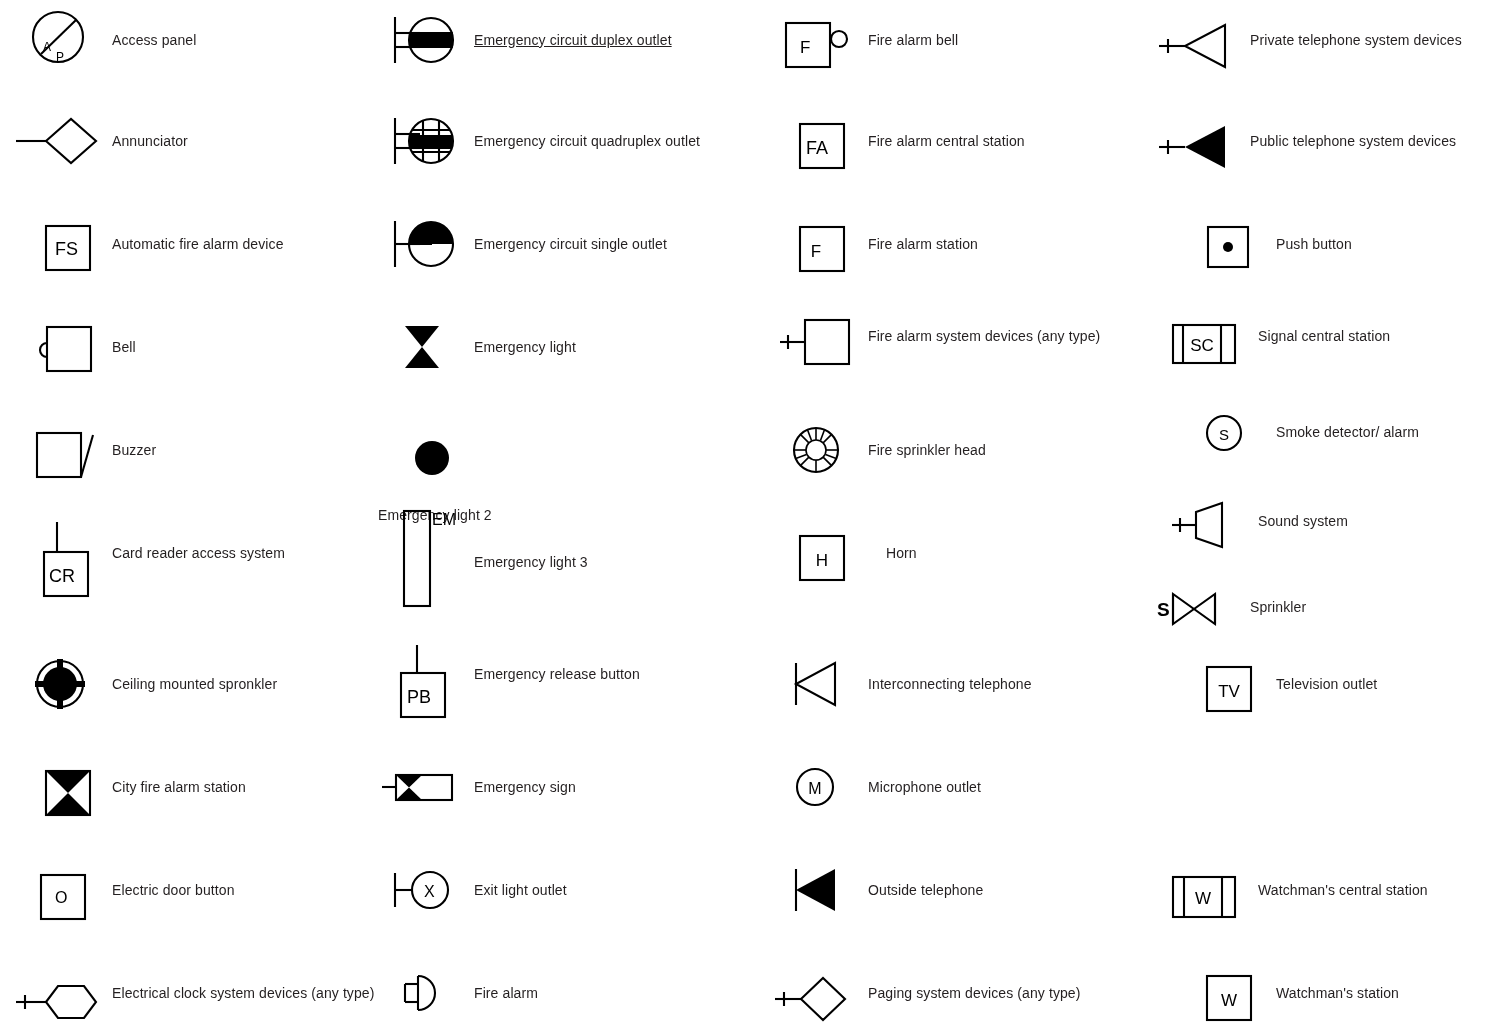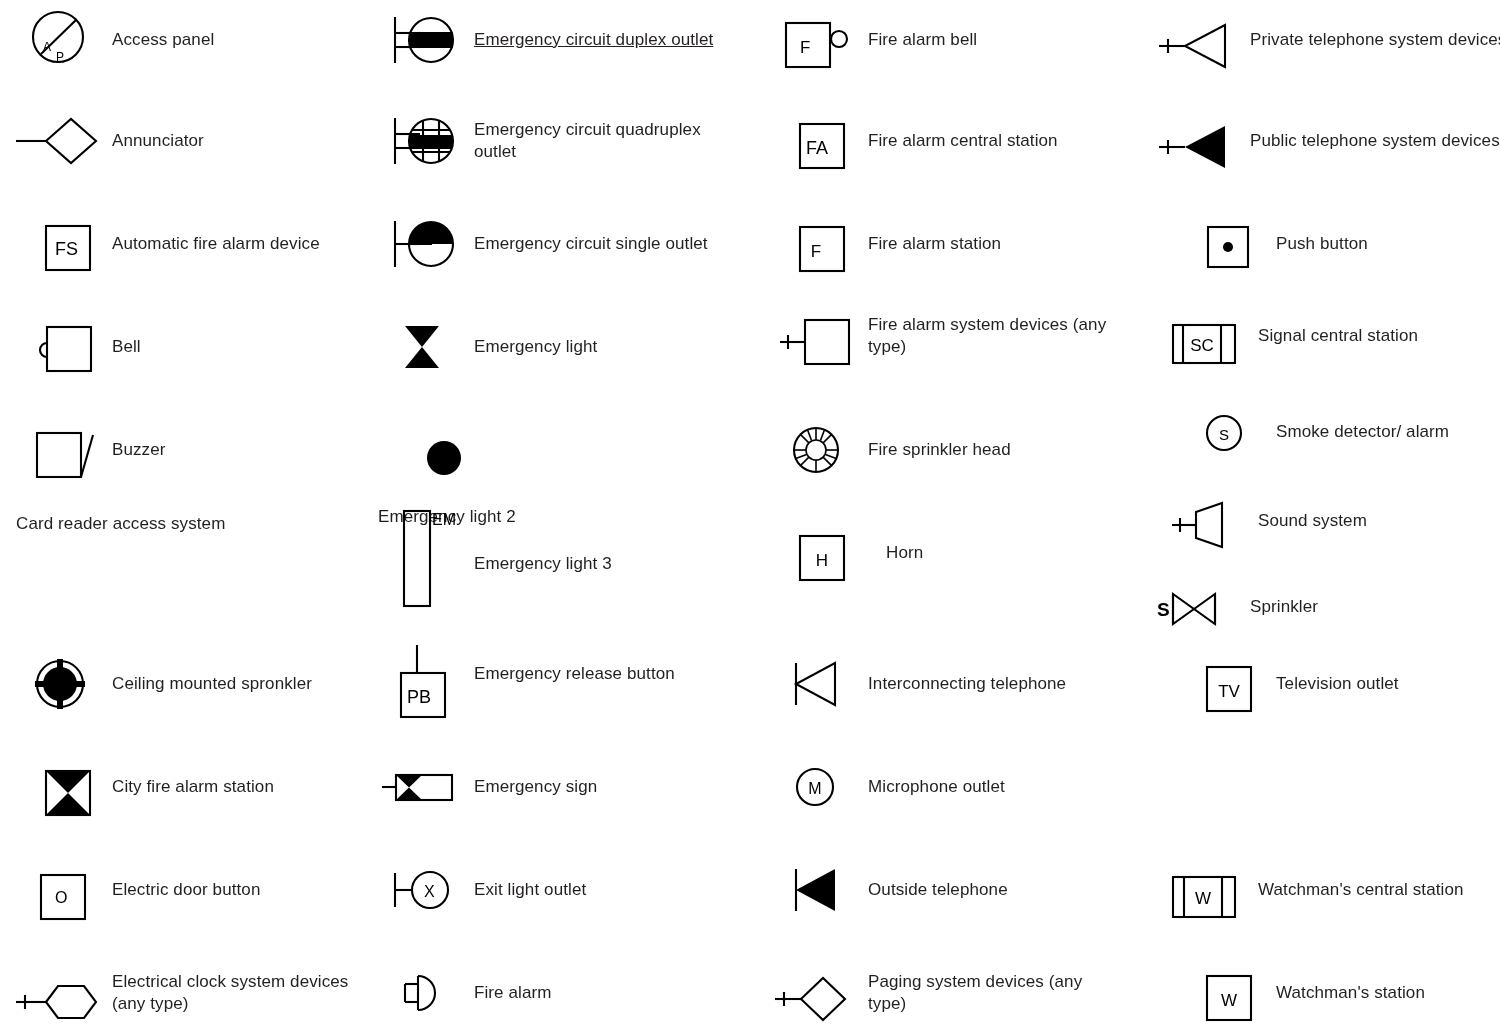--- a/index.html
+++ b/index.html
@@ -16,21 +16,21 @@
   .c1{left:0px;}  .c2{left:362px;} .c3{left:750px;} .c4{left:1140px;}
 
   .entry{position:absolute;display:flex;align-items:center;}
   .sym{
     width:96px;height:80px;
     display:flex;align-items:center;justify-content:center;
     flex:0 0 96px;
   }
   .sym svg{display:block;overflow:visible;}
   .lbl{
-    font-size:17px;
+    font-size:14px;
     line-height:1.32;
     color:#231f20;
     letter-spacing:0.1px;
     padding-left:4px;
     max-width:265px;
   }
   .lbl.wide{max-width:290px;}
 
   
   svg .s{fill:none;stroke:#000000;stroke-width:2.1;}
@@ -91,20 +91,27 @@
       <div class="sym">
         <svg width="70" height="62" viewBox="0 0 70 62">
           <rect class="s" x="12" y="14" width="44" height="44"></rect>
           <line class="s" x1="56" y1="58" x2="68" y2="16"></line>
         </svg>
       </div>
       <div class="lbl">Buzzer</div>
     </div>
 
     <div class="entry" style="left:12px;top:513px;">
+      <div class="sym">
+        <svg width="66" height="90" viewBox="0 0 66 90">
+          <line class="s" x1="30" y1="14" x2="30" y2="44"></line>
+          <rect class="s" x="17" y="44" width="44" height="44"></rect>
+          <text x="22" y="74" font-size="18">CR</text>
+        </svg>
+      </div>
       <div class="lbl wide">Card reader access system</div>
     </div>
 
     <div class="entry" style="left:12px;top:644px;">
       <div class="sym">
         <svg width="62" height="62" viewBox="0 0 62 62">
           <circle class="s" cx="31" cy="31" r="23"></circle>
           <circle class="f" cx="31" cy="31" r="17"></circle>
           <rect class="f" x="28" y="6" width="6" height="10"></rect>
           <rect class="f" x="28" y="46" width="6" height="10"></rect>

